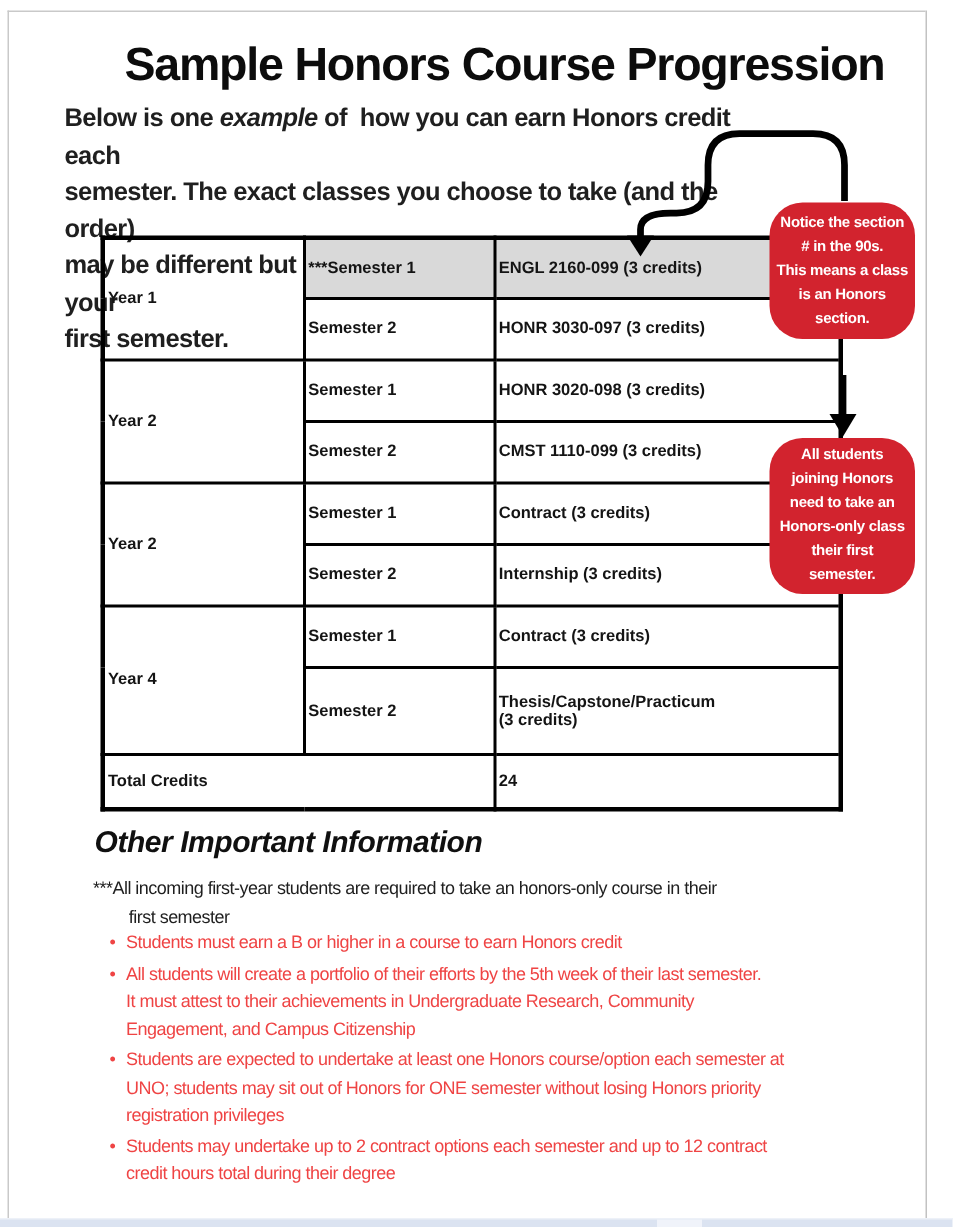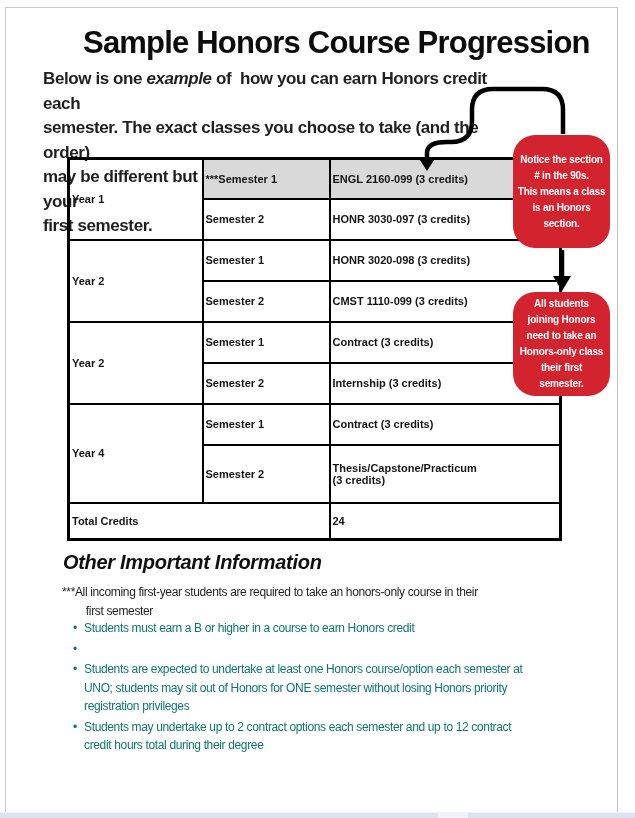--- a/index.html
+++ b/index.html
@@ -41,34 +41,34 @@
   td.total-label { text-align:right; padding-right:8px; }
 
   svg.connectors { position:absolute; left:0; top:0; pointer-events:none; }
 
   .callout {
     position:absolute; background:#d2232e; color:#ffffff; font-weight:bold;
     font-size:10px; letter-spacing:-0.2px; line-height:16px; text-align:center;
     white-space:pre; border-radius:22px;
     display:flex; align-items:center; justify-content:center;
   }
-  .callout.first  { left:513px; top:135px; width:97px; height:113px; }
+  .callout.first  { left:513px; top:135px; width:97px; height:91px; }
   .callout.second { left:513px; top:292px; width:97px; height:104px; }
 
   .oii-heading {
     position:absolute; left:63px; top:551px; font-size:20px; font-weight:bold;
     letter-spacing:-0.3px; color:#101010; white-space:pre;font-style:italic;
   }
   .starred {
     position:absolute; left:62px; top:583px;
     font-size:12px; line-height:19px; letter-spacing:-0.35px; white-space:pre; color:#1f1f1f;
   }
   .bullets {
     position:absolute; left:73px; top:619px; width:540px;
-    font-size:12px; line-height:18.5px; letter-spacing:-0.35px; color:#0f766e;
+    font-size:12px; line-height:18.5px; letter-spacing:-0.35px; color:#ef4444;
   }
   .bullet { display:flex; margin-bottom:2px; }
   .bullet .marker { width:11px; flex:0 0 11px; }
   .bullet .marker::before { content:"\2022"; }
   .bullet .txt { white-space:pre; }
 
   .bottom-bar {
     position:absolute; left:0; top:812px; width:635px; height:6px;
     background:#dbe3f1; border-top:1px solid #edf1f8;
   }
@@ -161,20 +161,23 @@
 <div class="starred">***All incoming first-year students are required to take an honors-only course in their
         first semester</div>
 
 <div class="bullets">
   <div class="bullet">
     <span class="marker"></span>
     <span class="txt">Students must earn a B or higher in a course to earn Honors credit</span>
   </div>
   <div class="bullet">
     <span class="marker"></span>
+    <span class="txt">All students will create a portfolio of their efforts by the 5th week of their last semester.
+It must attest to their achievements in Undergraduate Research, Community
+Engagement, and Campus Citizenship</span>
   </div>
   <div class="bullet">
     <span class="marker"></span>
     <span class="txt">Students are expected to undertake at least one Honors course/option each semester at
 UNO; students may sit out of Honors for ONE semester without losing Honors priority
 registration privileges</span>
   </div>
   <div class="bullet">
     <span class="marker"></span>
     <span class="txt">Students may undertake up to 2 contract options each semester and up to 12 contract

